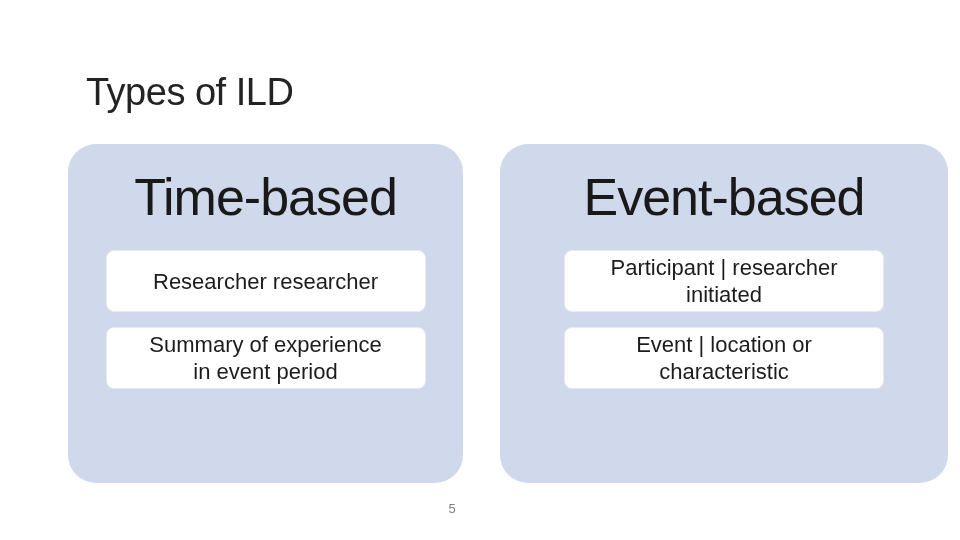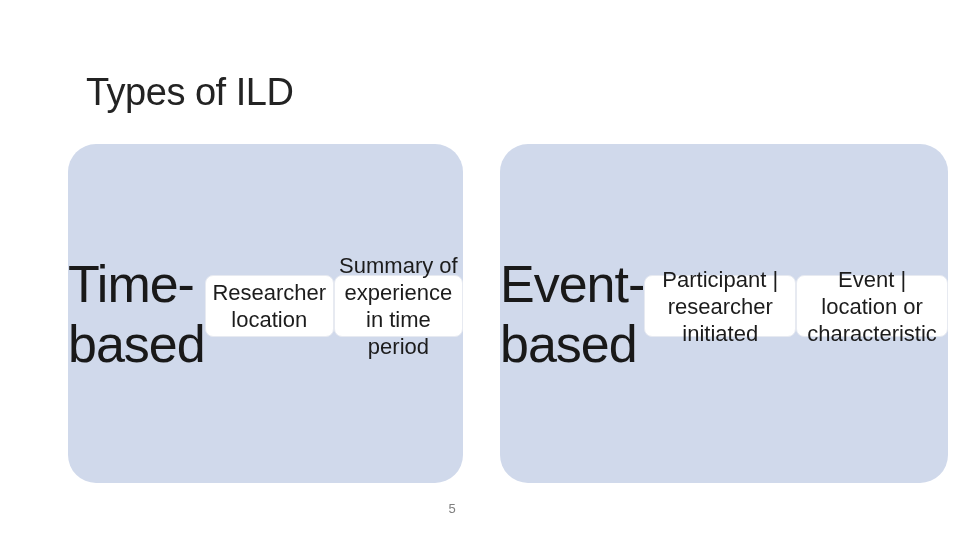--- a/index.html
+++ b/index.html
@@ -25,20 +25,21 @@
     letter-spacing: -0.5px;
     color: #232323;
   }
   .column {
     position: absolute;
     top: 144px;
     height: 339px;
     border-radius: 28px;
     background: #d0d9eb;
     display: flex;
+    flex-direction: column;
     align-items: center;
     box-sizing: border-box;
   }
   .col-left  { left: 68px;  width: 395px; }
   .col-right { left: 500px; width: 448px; }
   .col-header {
     height: 106px;
     display: flex;
     align-items: center;
     justify-content: center;
@@ -79,25 +80,25 @@
 </head>
 <body>
 
 <div class="slide">
 
   <h1 class="slide-title">Types of ILD</h1>
 
   <div class="column col-left">
     <div class="col-header">Time-based</div>
     <div class="item-box">
-      <span class="item-text">Researcher location</span>
+      <span class="item-text">Researcher researcher</span>
     </div>
     <div class="item-box">
       <span class="item-text">Summary of experience
-in time period</span>
+in event period</span>
     </div>
   </div>
 
   <div class="column col-right">
     <div class="col-header">Event-based</div>
     <div class="item-box">
       <span class="item-text">Participant | researcher
 initiated</span>
     </div>
     <div class="item-box">

